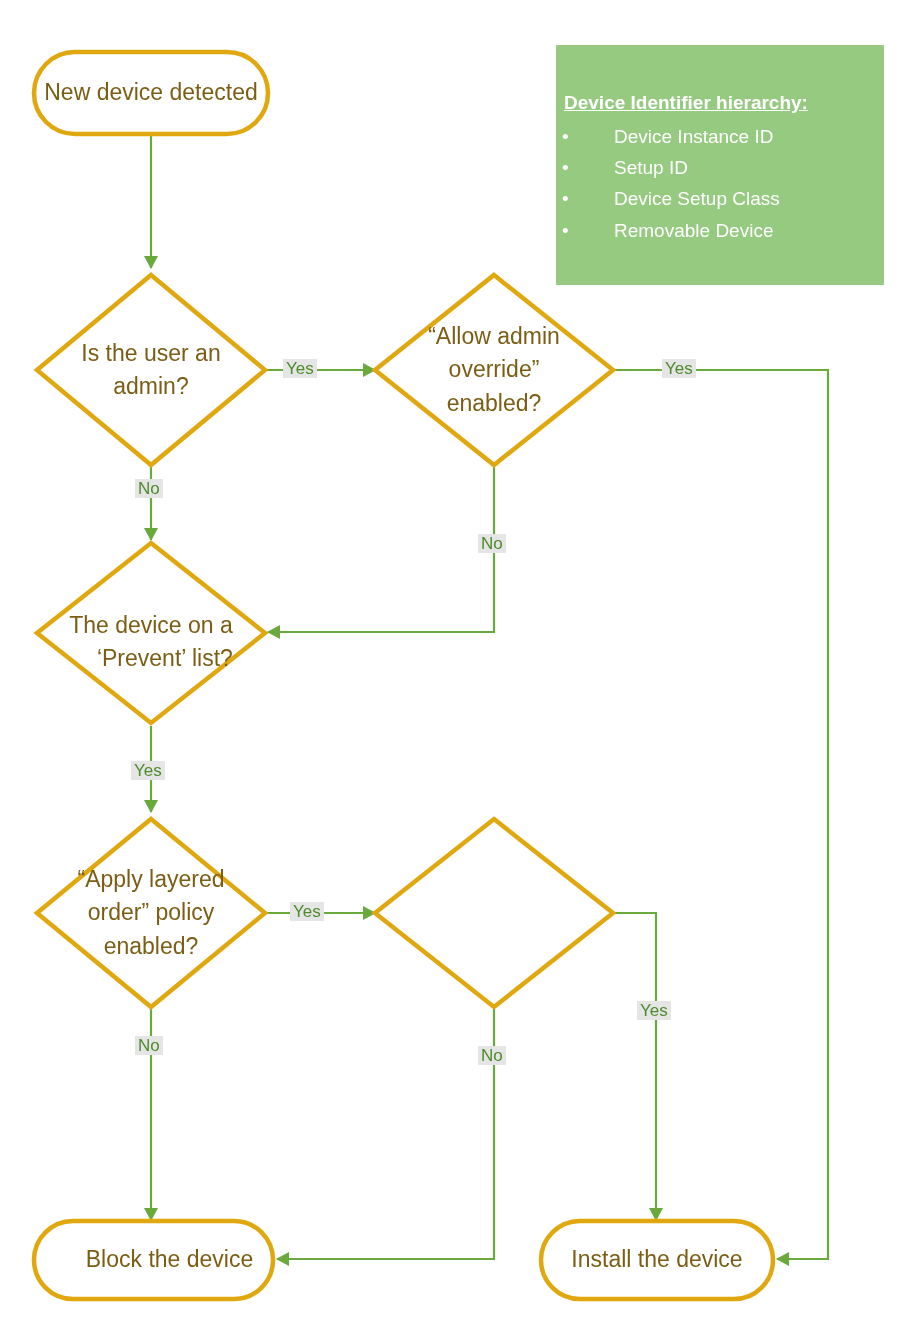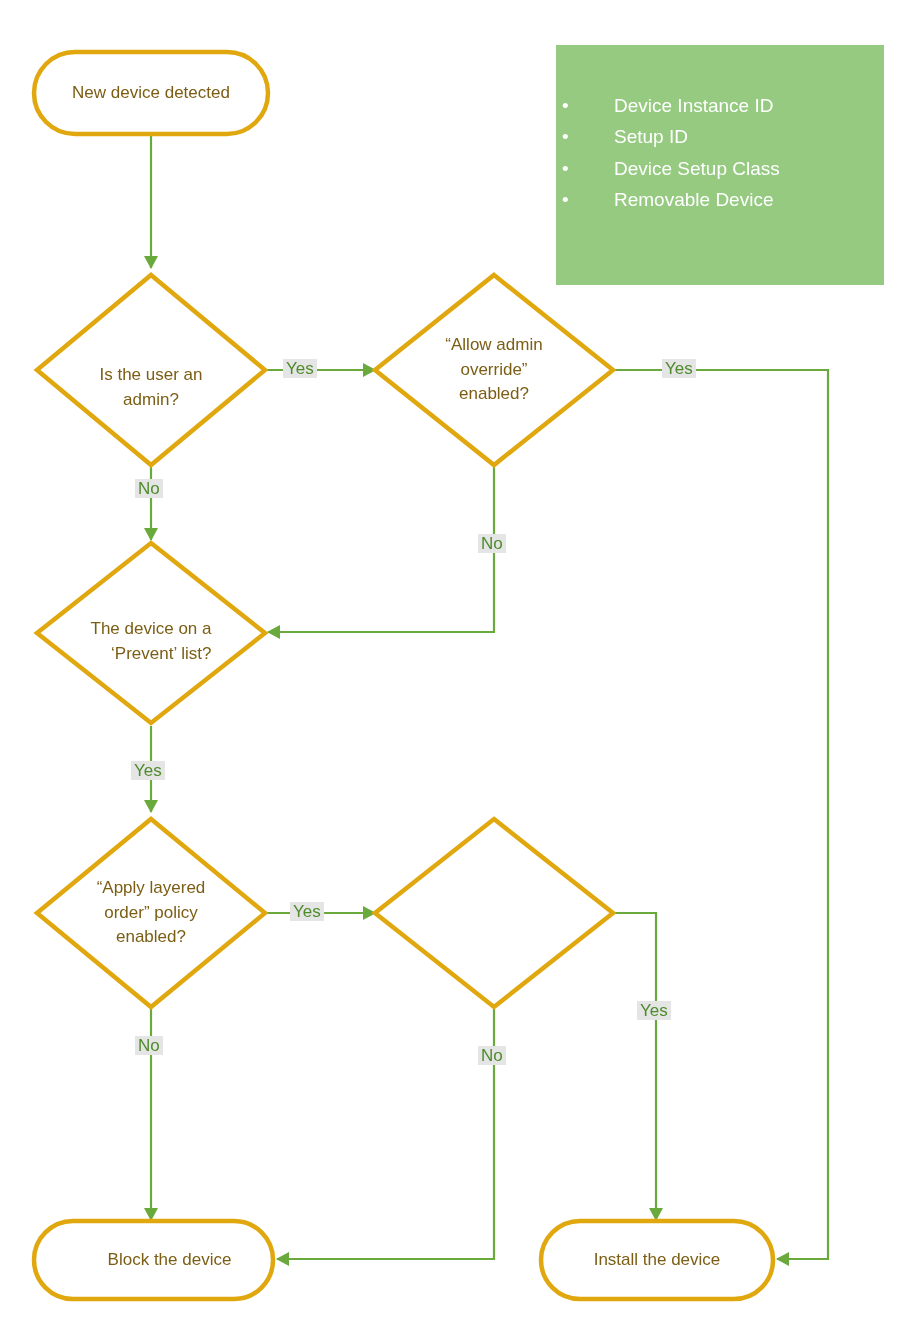--- a/index.html
+++ b/index.html
@@ -27,21 +27,21 @@
     height: 1326px;
   }
   .node-text {
     position: absolute;
     display: flex;
     align-items: center;
     justify-content: center;
     text-align: center;
     color: #7B5E14;
     font-family: "Liberation Sans", sans-serif;
-    font-size: 17px;
+    font-size: 23px;
     line-height: 1.45;
     pointer-events: none;
     white-space: pre-line;
   }
   .edge-label {
     position: absolute;
     color: #4E8B2C;
     font-family: "Liberation Sans", sans-serif;
     font-size: 17px;
     line-height: 1;
@@ -142,21 +142,21 @@
       <polygon points="494,819 613,913 494,1007 375,913" fill="#FFFFFF" stroke="#E0A80E" stroke-width="4.5" stroke-linejoin="miter"></polygon>
 
       <rect x="34" y="1221" rx="39" ry="39" width="239" height="78" fill="#FFFFFF" stroke="#E0A80E" stroke-width="4.5"></rect>
 
       <rect x="541" y="1221" rx="39" ry="39" width="232" height="78" fill="#FFFFFF" stroke="#E0A80E" stroke-width="4.5"></rect>
     </g>
   </svg>
 
   <div class="node-text" style="left:40px; top:52px; width:222px; height:82px;">New device detected</div>
 
-  <div class="node-text" style="left:61px; top:348px; width:180px; height:80px;">Is the user an
+  <div class="node-text" style="left:61px; top:330px; width:180px; height:80px;">Is the user an
 admin?</div>
 
   <div class="node-text" style="left:410px; top:318px; width:168px; height:104px;">“Allow admin
 override”
 enabled?</div>
 
   <div class="node-text" style="left:56px; top:602px; width:190px; height:80px;text-align:right;">The device on a
 ‘Prevent’ list?</div>
 
   <div class="node-text" style="left:58px; top:861px; width:186px; height:104px;">“Apply layered
@@ -180,20 +180,21 @@
 
   <div class="edge-label" style="left:290px; top:902px;">Yes</div>
 
   <div class="edge-label" style="left:135px; top:1036px;">No</div>
 
   <div class="edge-label" style="left:637px; top:1001px;">Yes</div>
 
   <div class="edge-label" style="left:478px; top:1046px;">No</div>
 
   <div class="legend-box">
+    <div class="legend-title">Device Identifier hierarchy:</div>
     <ul class="legend-list">
       <li>
         <span class="bullet">•</span>
         <span>Device Instance ID</span>
       </li>
       <li>
         <span class="bullet">•</span>
         <span>Setup ID</span>
       </li>
       <li>

